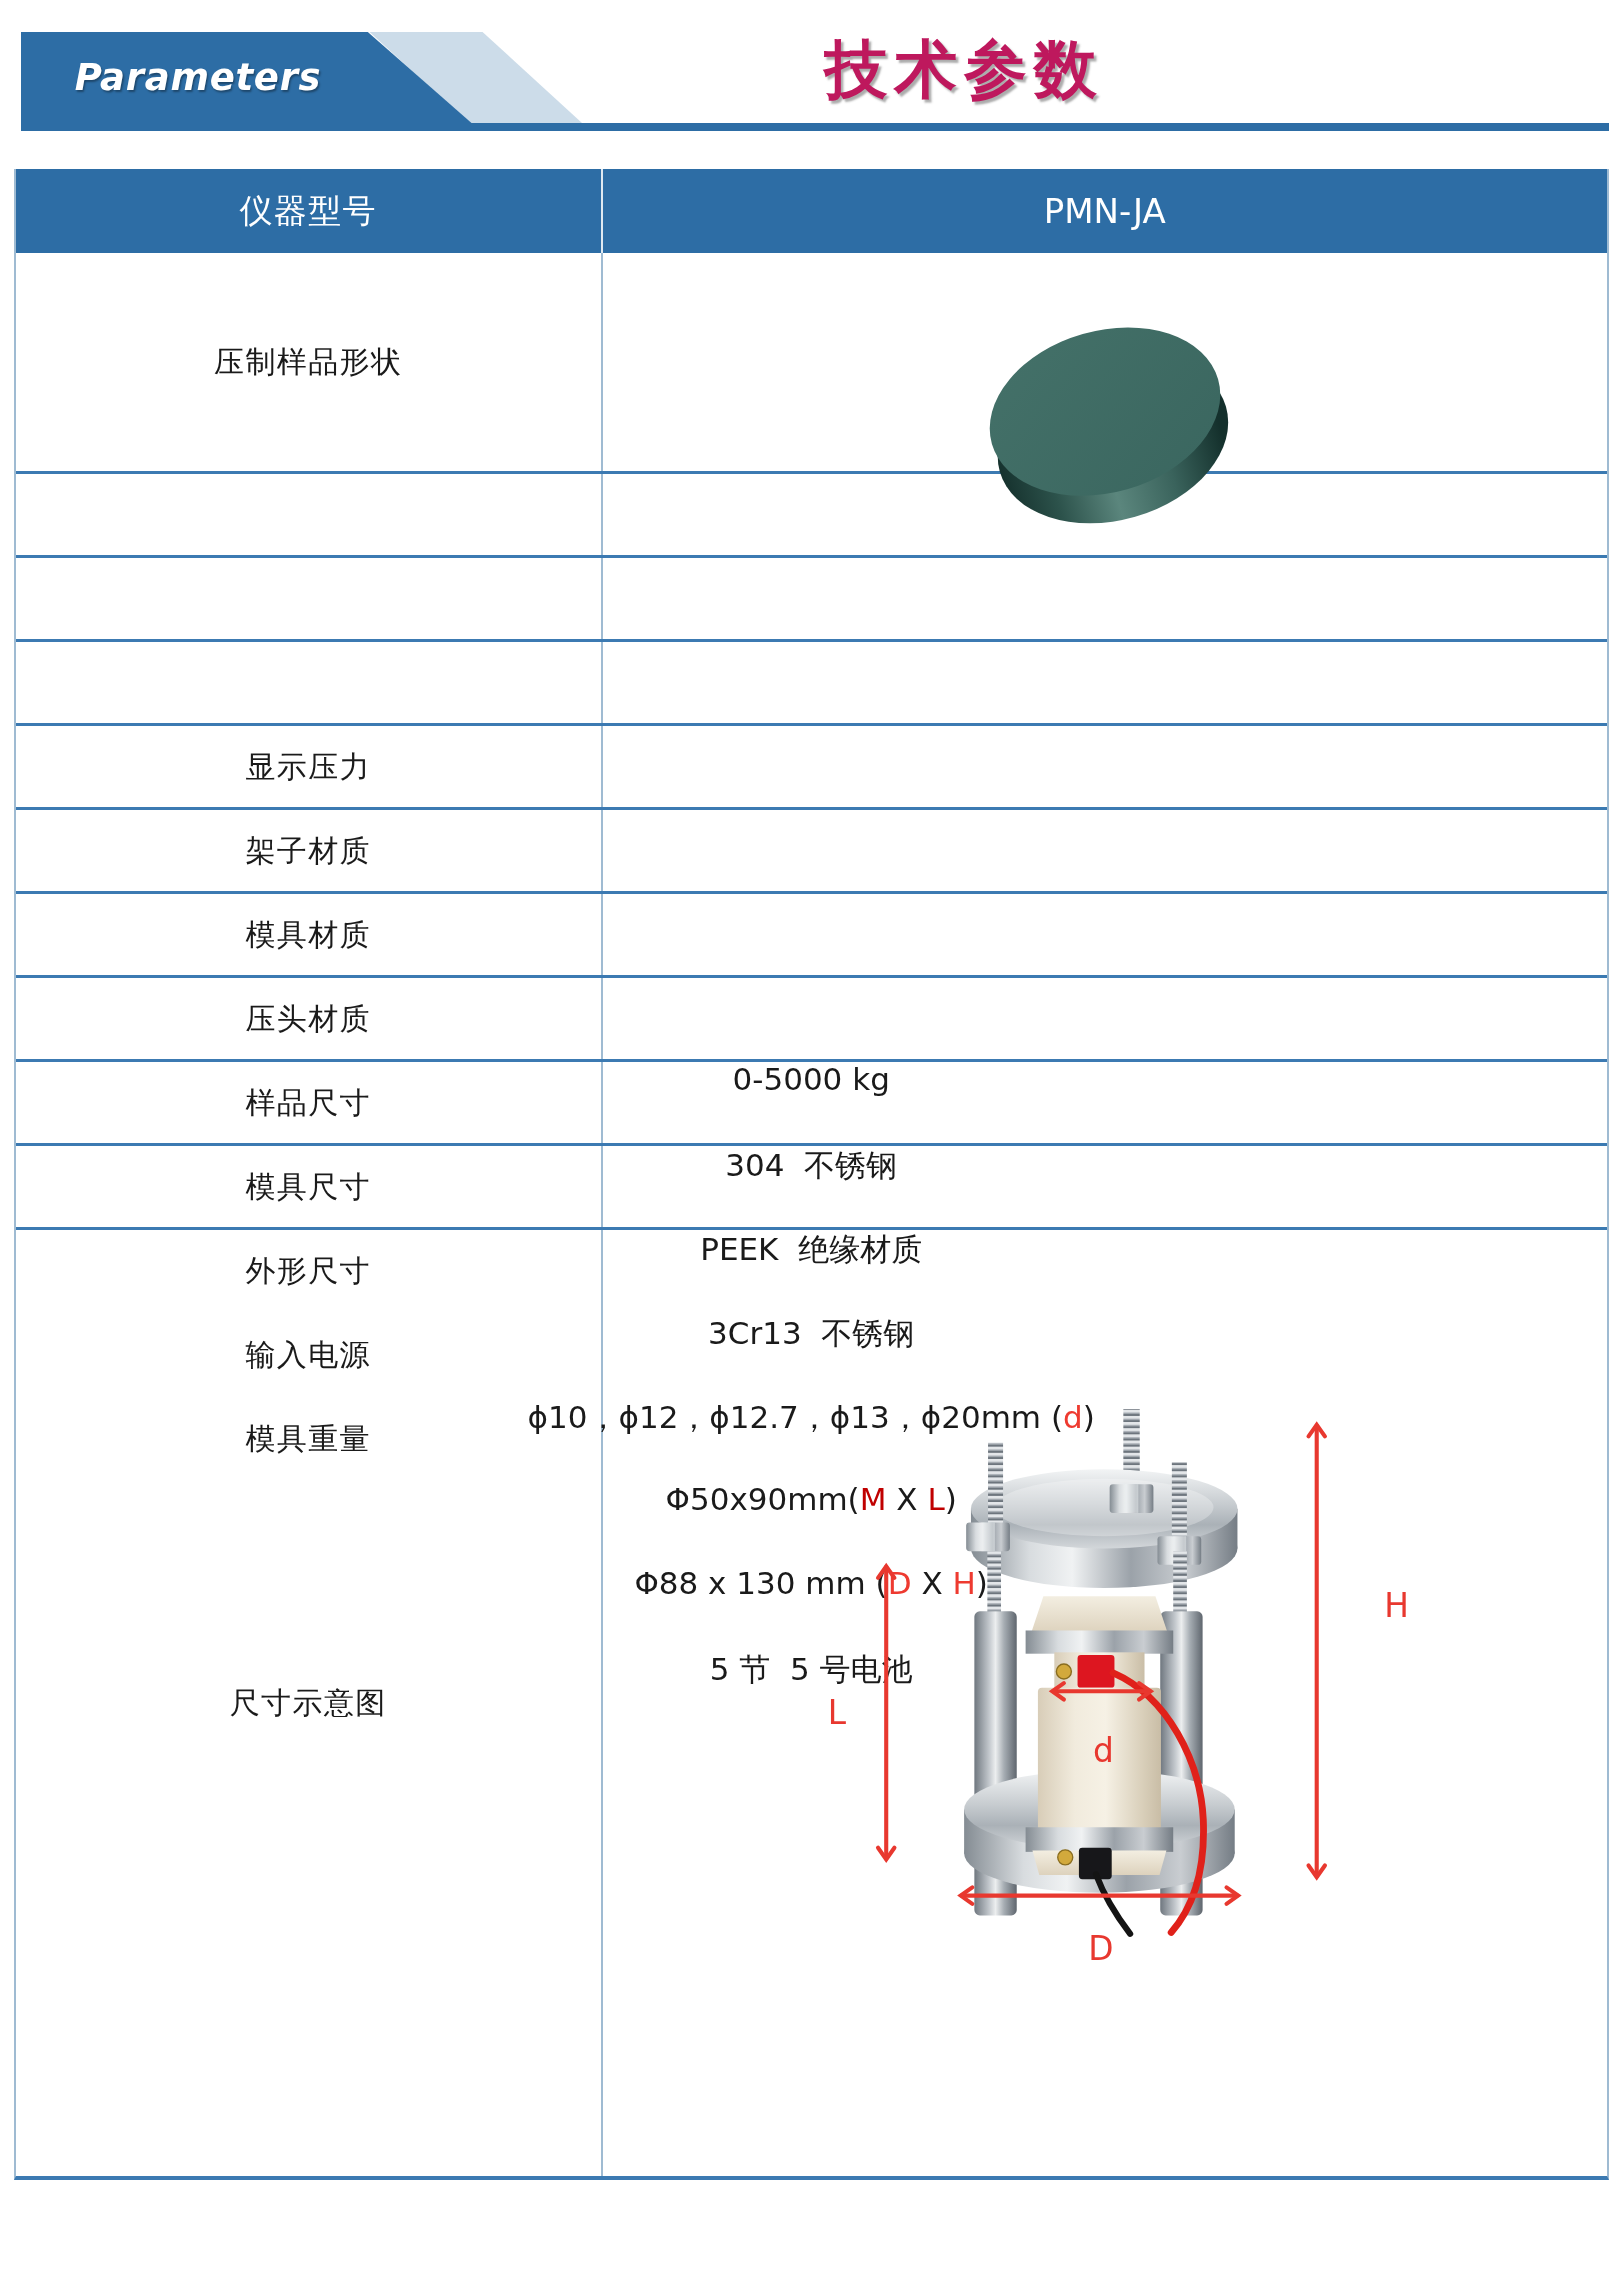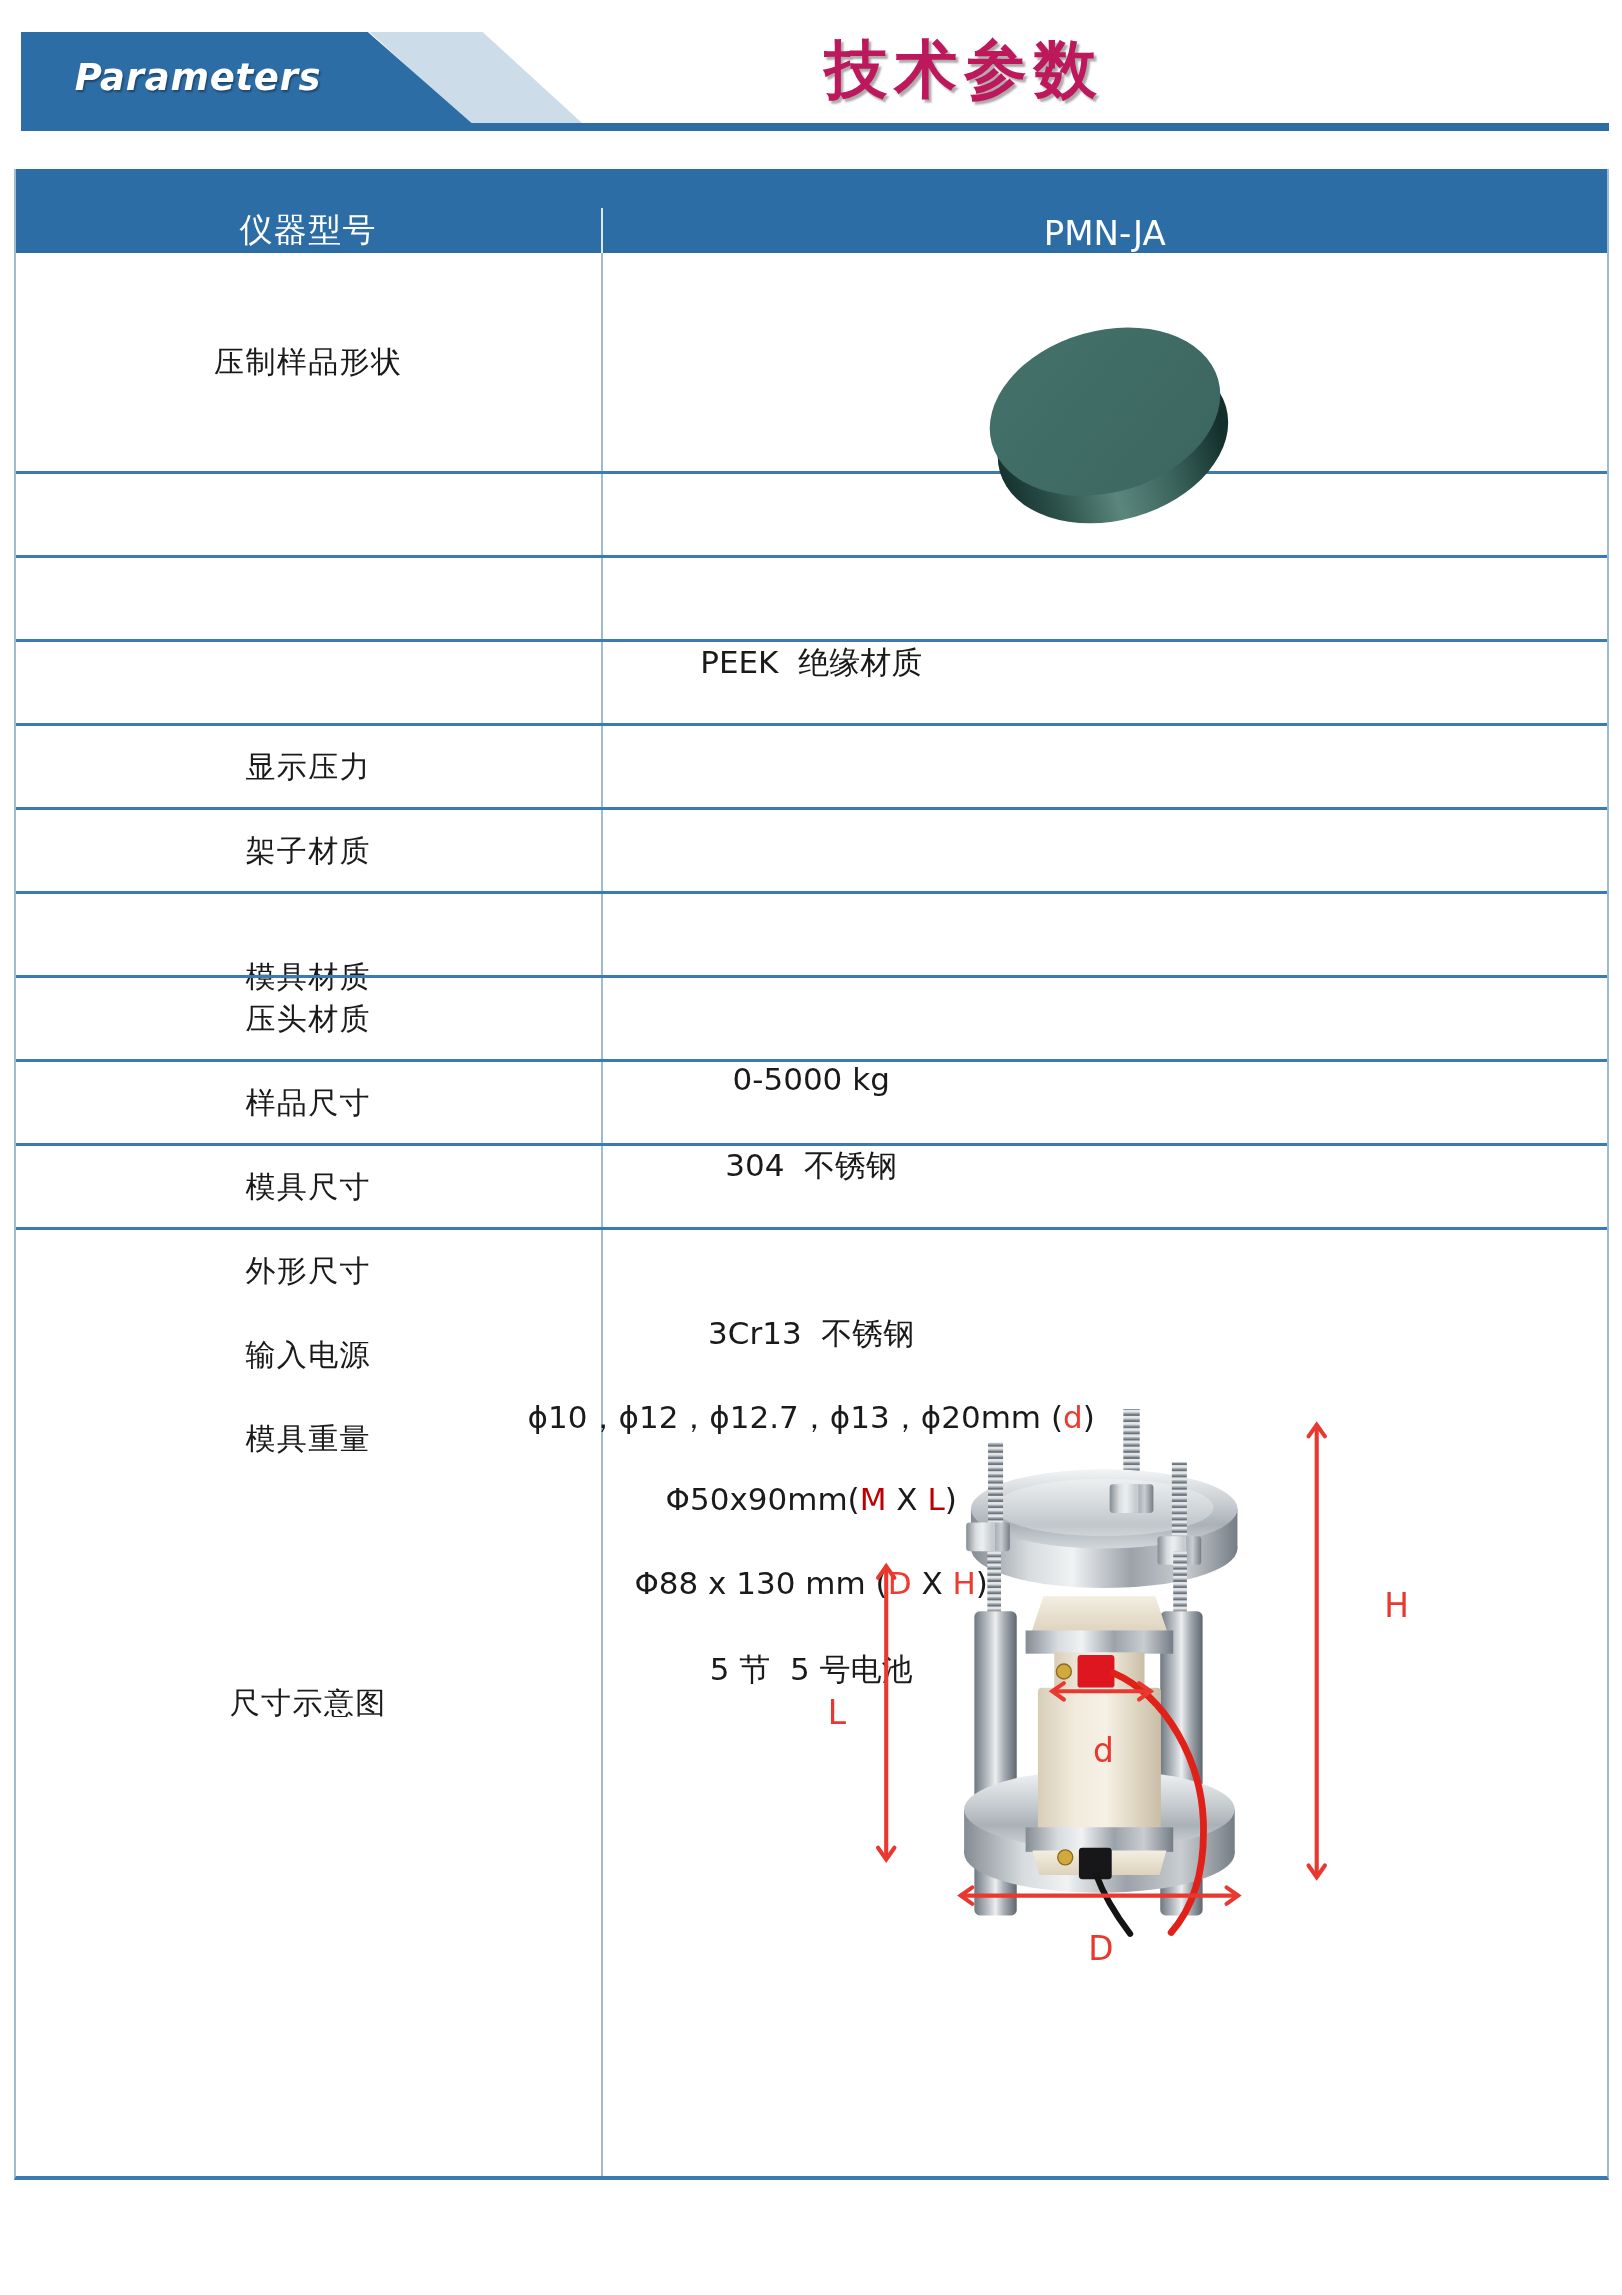--- a/index.html
+++ b/index.html
@@ -60,21 +60,21 @@
   .cell { display:flex; align-items:center; justify-content:center; }
   .label-cell {
     width:587px; flex:0 0 587px;
     border-right:2.1px solid #9fbbd2;
     font-size:30px; color:#1a1a1a;
     letter-spacing:1.4px;
   }
   .value-cell { flex:1; position:relative; font-size:31px; color:#1a1a1a; }
   .val { white-space:pre; }
 
-  .header-row { height:84px; background:#2d6da5;align-items:flex-end; }
+  .header-row { height:84px; background:#2d6da5; }
   .header-row .label-cell {
     color:#ffffff; font-size:33px; border-right:2.1px solid rgba(255,255,255,0.85);
   }
   .header-row .value-cell { color:#ffffff; font-size:34px; }
 
   .shape-row { height:218px; }
   .spec-row { height:84px; border-top:3.4px solid #3c7ab2;flex-direction:column; }
   .diagram-row { flex:1; border-top:3.4px solid #3c7ab2; }
 
   .red-bright { color:#ee3a30; }
@@ -140,24 +140,24 @@
     </div>
 
     <div class="row spec-row">
       <div class="cell label-cell">架子材质</div>
       <div class="cell value-cell">
           <span class="val">304  不锈钢</span>
         </div>
     </div>
 
     <div class="row spec-row">
+      <div class="cell label-cell">模具材质</div>
       <div class="cell value-cell">
           <span class="val">PEEK  绝缘材质</span>
         </div>
-      <div class="cell label-cell">模具材质</div>
     </div>
 
     <div class="row spec-row">
       <div class="cell label-cell">压头材质</div>
       <div class="cell value-cell">
           <span class="val">3Cr13  不锈钢</span>
         </div>
     </div>
 
     <div class="row spec-row">

